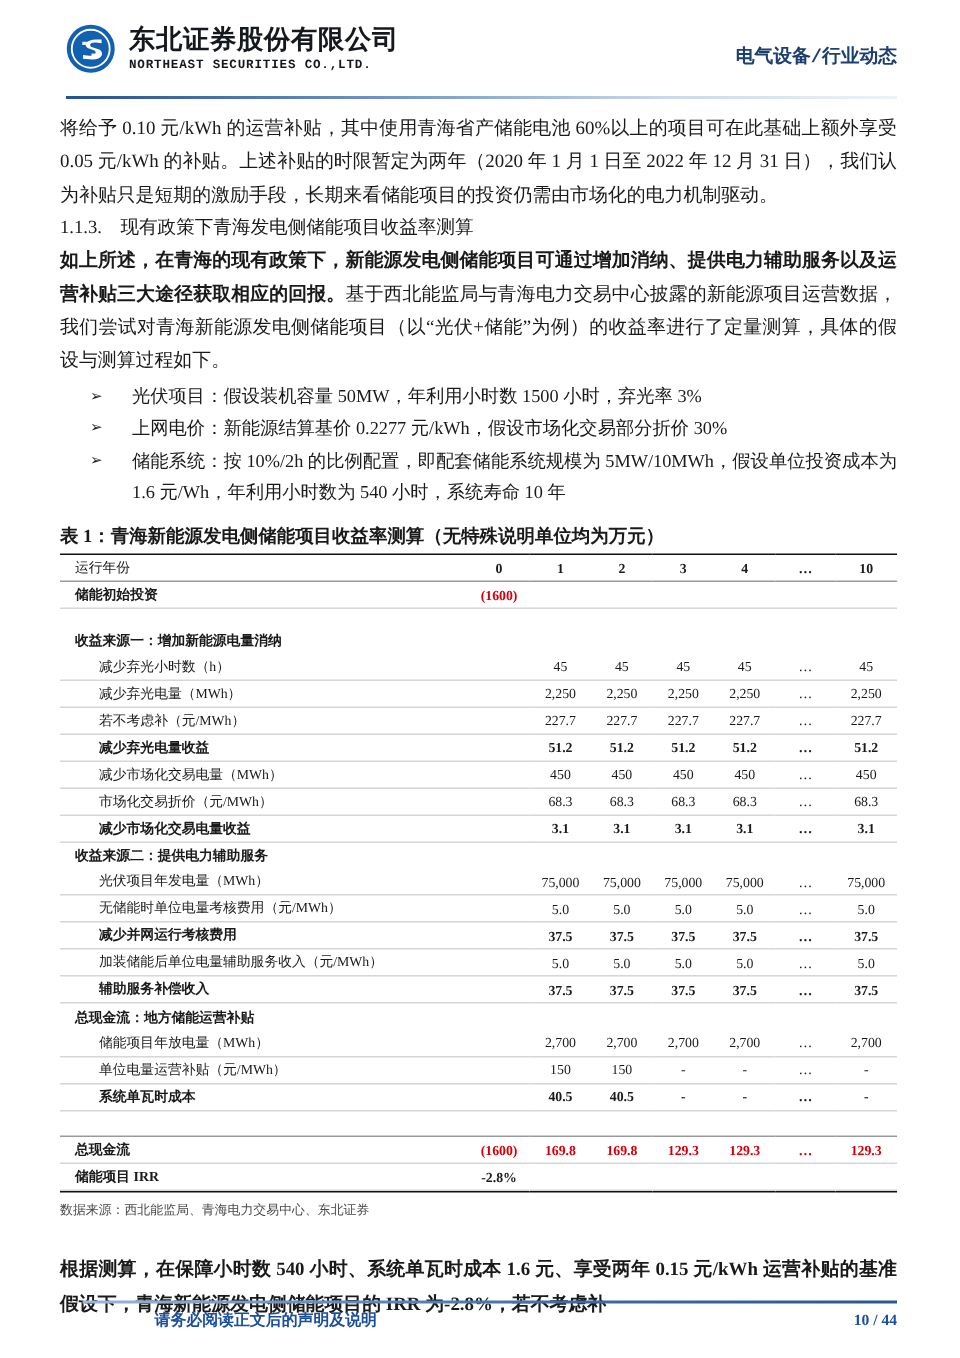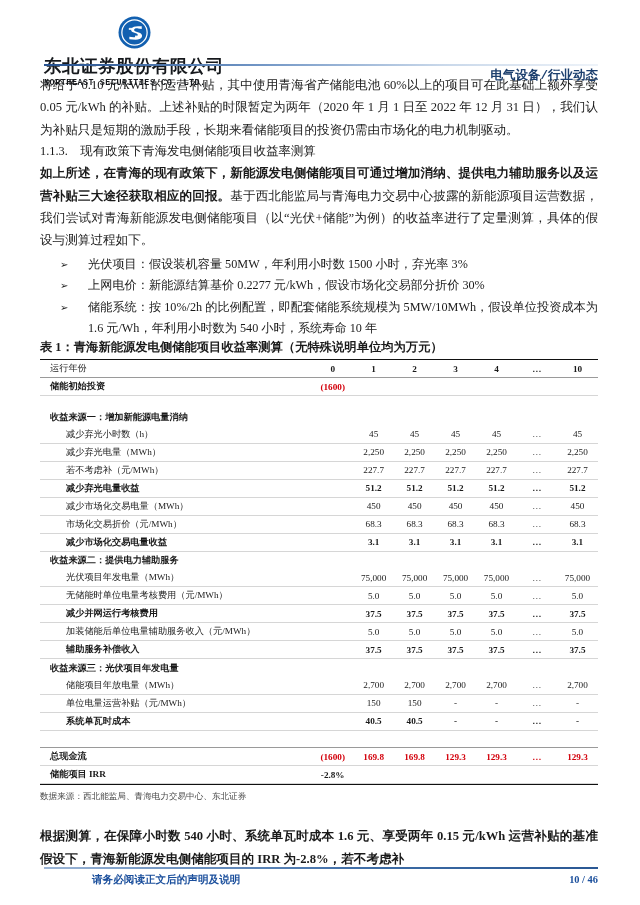--- a/index.html
+++ b/index.html
@@ -9,21 +9,21 @@
     background:#ffffff;
     font-family:"Liberation Serif","DejaVu Serif",serif;
     color:#1a1a1a;
     position:relative;
     overflow:hidden;
   }
 
   
   .header { position:relative; padding:16px 42px 0 44px; height:74px; }
   .hdr-row { display:flex; align-items:center; justify-content:space-between; }
-  .brand { display:flex; align-items:center; gap:9px;flex-direction:column; }
+  .brand { display:flex; align-items:center; gap:9px; }
   .logo-mark { width:33px; height:33px; flex:0 0 33px; }
   .brand-text { line-height:1; }
   .brand-cn {
     font-family:"Liberation Sans","DejaVu Sans",sans-serif;
     font-weight:bold; font-size:17.5px; letter-spacing:.5px;
     color:#15181c; white-space:nowrap;
   }
   .brand-en {
     font-family:Liberation Mono, monospace;
     font-weight:bold; font-size:8.4px; letter-spacing:.55px;
@@ -59,21 +59,21 @@
     padding-left:48px; position:relative; text-align:justify;
   }
   .bullets li .arrow {
     position:absolute; left:20px; top:0;
     font-family:"DejaVu Sans",sans-serif; font-size:10px; color:#222;
   }
 
   
   .tbl-title {
     font-weight:bold; font-size:12.3px;
-    margin:0 0 3px 0; line-height:17px;
+    margin:10px 0 3px 0; line-height:17px;
   }
   table.fin {
     width:100%; border-collapse:collapse;
     font-size:9.2px;
     font-family:Liberation Serif, serif;
   }
   table.fin td { padding:0; }
   tr.hdr-line td { border-top:1.6px solid #111; height:0; padding:0; font-size:0; line-height:0; }
   tr.thin-line td { border-top:.8px solid #9a9a9a; height:0; padding:0; font-size:0; line-height:0; }
   tr.faint-line td { border-top:.7px solid #d6d6d6; height:0; padding:0; font-size:0; line-height:0; }
@@ -99,21 +99,21 @@
     font-size:8.6px; color:#4a4a4a; margin-top:5px; line-height:13px;
   }
 
   .closing {
     margin-top:22px; font-size:12.6px; line-height:22.4px;
     font-weight:bold; text-align:justify;
   }
 
   
   .footer {
-    position:absolute; left:44px; right:42px; bottom:18px;
+    position:absolute; left:55px; right:42px; bottom:18px;
   }
   .ftr-rule {
     height:1.6px;
     background:linear-gradient(to right,#9db6d6 0%, #6e93c2 25%, #3c6ba5 60%, #2a5894 100%);
     margin-bottom:4px;
   }
   .ftr-row { display:flex; justify-content:space-between; align-items:baseline; }
   .ftr-left {
     font-size:10.6px; font-weight:bold; color:#1b4f9c;
     padding-left:48px;
@@ -378,21 +378,21 @@
           <td class="num">37.5</td>
           <td class="num">37.5</td>
           <td class="num">37.5</td>
           <td class="num">…</td>
           <td class="num">37.5</td>
         </tr>
         <tr class="faint-line">
           <td colspan="8"></td>
         </tr>
         <tr class="datarow section">
-          <td class="lbl">收益来源三：光伏项目年发电量</td>
+          <td class="lbl">总现金流：地方储能运营补贴</td>
           <td class="num"></td>
           <td class="num"></td>
           <td class="num"></td>
           <td class="num"></td>
           <td class="num"></td>
           <td class="num"></td>
           <td class="num"></td>
         </tr>
         <tr class="datarow indent">
           <td class="lbl">储能项目年放电量（MWh）</td>
@@ -473,15 +473,15 @@
 
   <div class="src">数据来源：西北能监局、青海电力交易中心、东北证券</div>
 
   <div class="closing">根据测算，在保障小时数 540 小时、系统单瓦时成本 1.6 元、享受两年 0.15 元/kWh 运营补贴的基准假设下，青海新能源发电侧储能项目的 IRR 为-2.8%，若不考虑补</div>
 </div>
 
 <div class="footer">
   <div class="ftr-rule"></div>
   <div class="ftr-row">
     <span class="ftr-left">请务必阅读正文后的声明及说明</span>
-    <span class="ftr-right">10 / 46</span>
+    <span class="ftr-right">10 / 44</span>
   </div>
 </div>
 
 </body></html>

